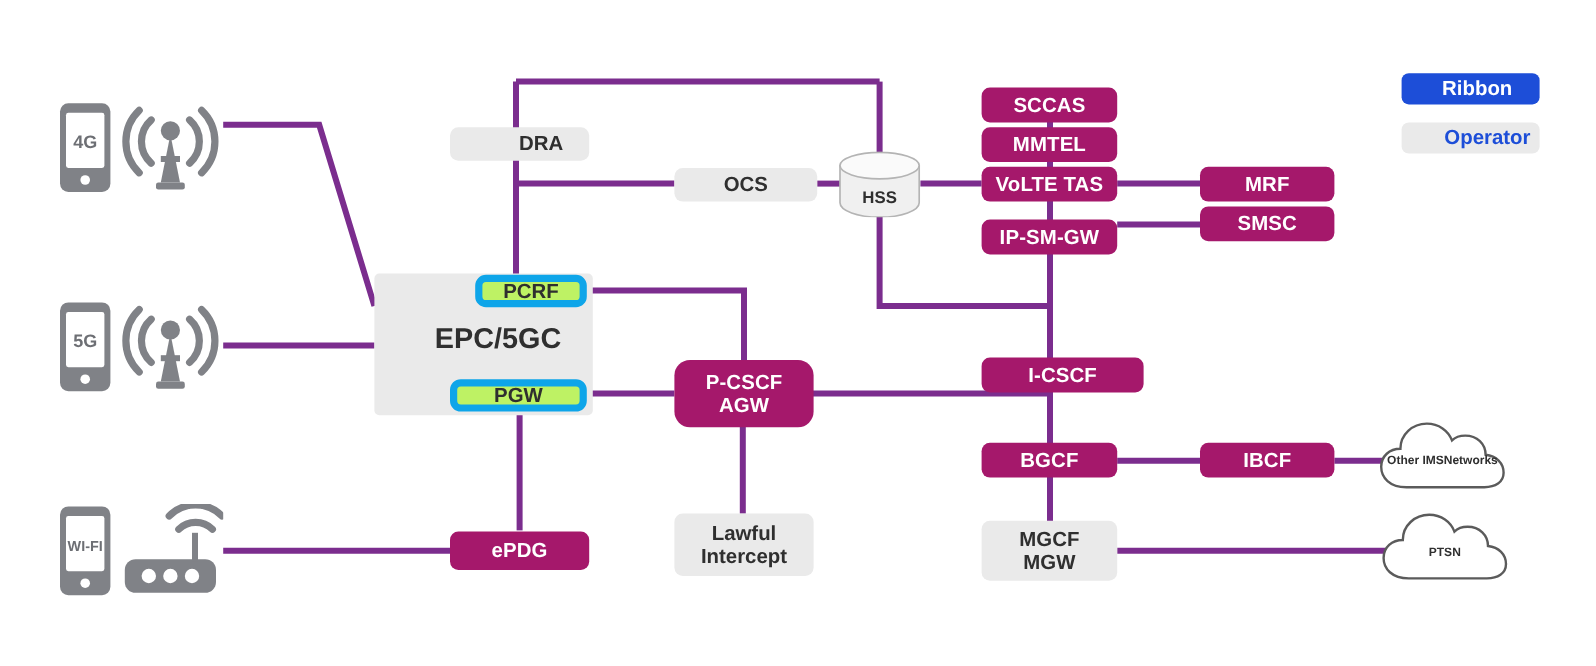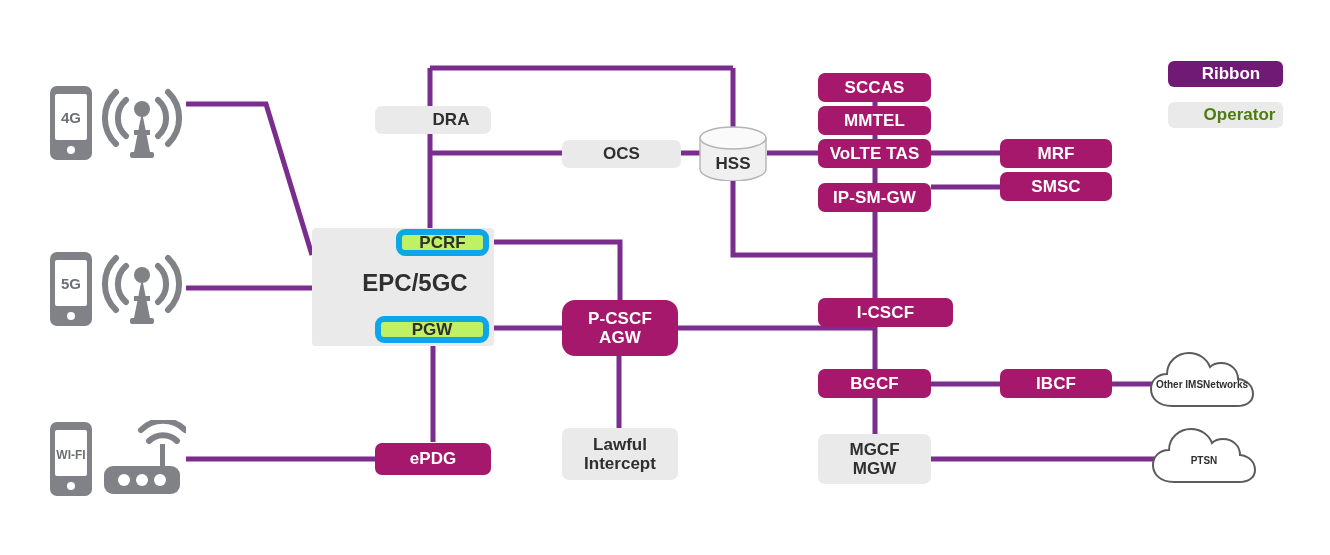--- a/index.html
+++ b/index.html
@@ -83,21 +83,21 @@
   }
   .cyl .cyl-label {
     position: absolute;
     left: 0;
     top: 0;
     width: 100%;
     height: 100%;
     display: flex;
     align-items: center;
     justify-content: center;
-    font-size: 17px;
+    font-size: 14px;
     font-weight: bold;
     color: #2f2f2f;
   }
   .cloud {
     position: absolute;
     z-index: 6;
   }
   .cloud .cloud-label {
     position: absolute;
     left: 0;
@@ -122,28 +122,28 @@
     position: absolute;
     box-sizing: border-box;
     display: flex;
     align-items: center;
     justify-content: center;
     font-size: 17px;
     font-weight: bold;
     z-index: 7;
   }
   .legend-ribbon {
-    background: #701a75;
+    background: #1d4ed8;
     color: #ffffff;
     border-radius: 6px;
     padding-left: 11px;
   }
   .legend-op {
     background: #eaeaea;
-    color: #4d7c0f;
+    color: #1d4ed8;
     border-radius: 6px;
     padding-left: 28px;
   }
   .two-line {
     flex-direction: column;
   }
 </style>
 </head>
 <body>
 

